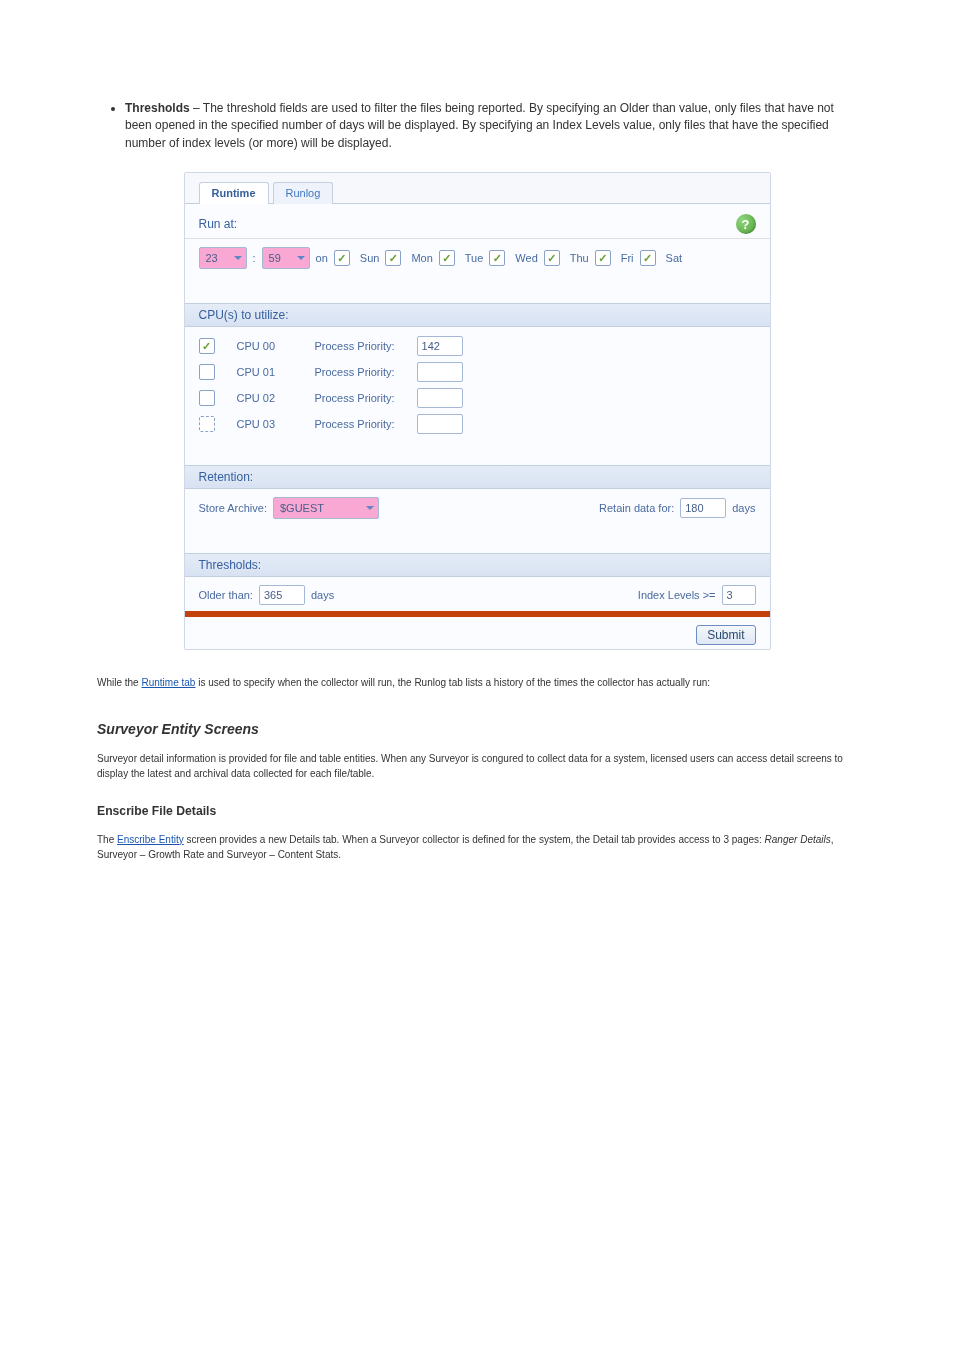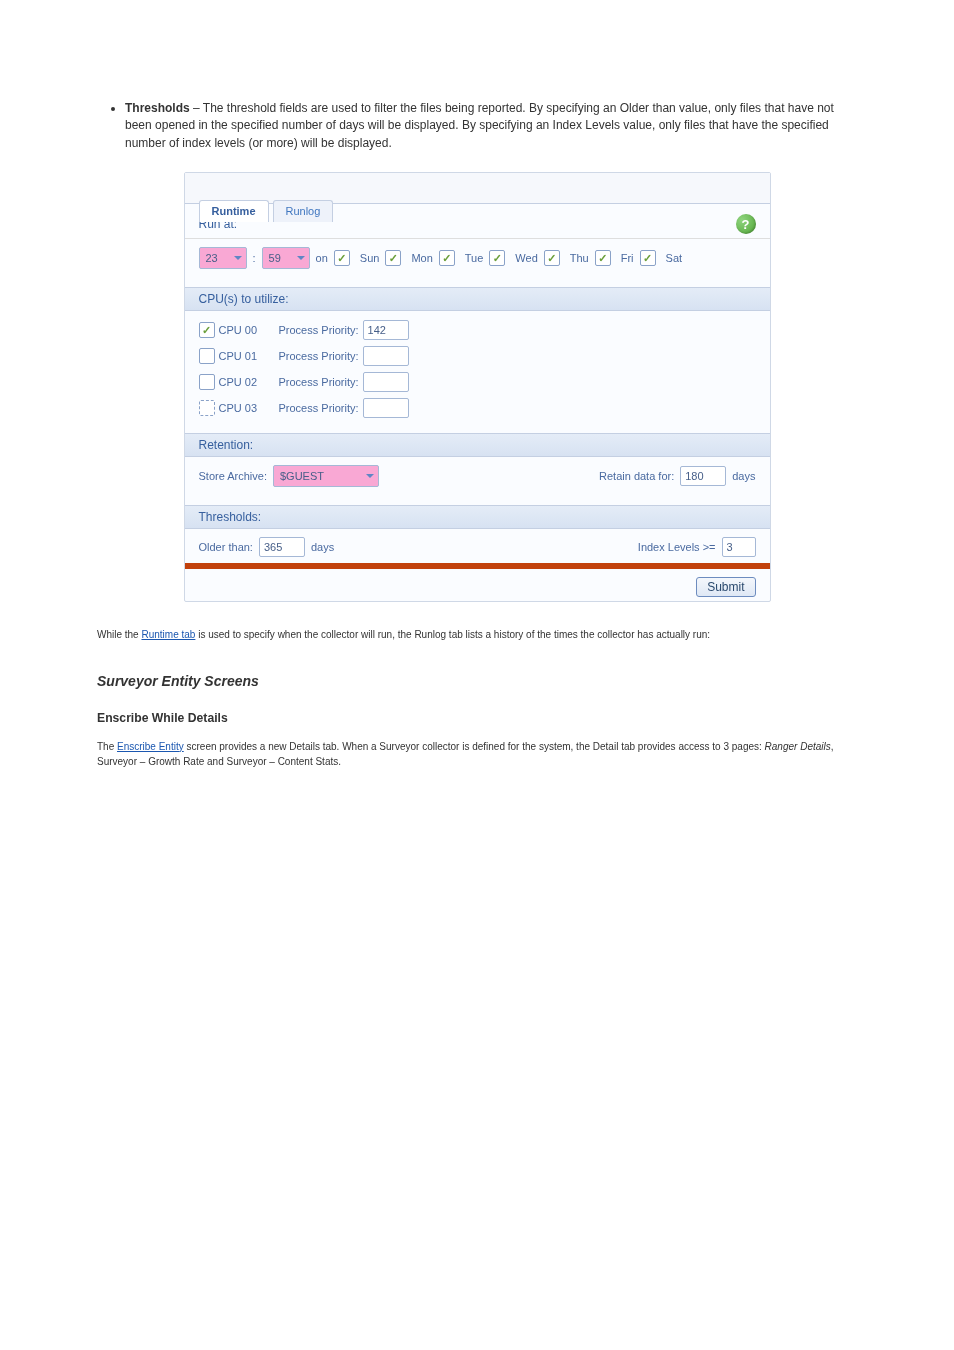--- a/index.html
+++ b/index.html
@@ -46,21 +46,21 @@
   .tab {
     display: inline-block;
     padding: 4px 12px 5px;
     border: 1px solid #c4cfe2;
     border-bottom: none;
     border-radius: 3px 3px 0 0;
     font-size: 11px;
     color: #4077c0;
     background: #eef2fa;
     position: relative;
-    top: 19px;
+    top: 1px;
     cursor: pointer;
   }
   .tab.active {
     background: #fff;
     color: #365f9e;
     font-weight: bold;
   }
   .section-head {
     display: flex;
     align-items: center;
@@ -69,21 +69,21 @@
     color: #365f9e;
     font-size: 12px;
     border-bottom: 1px solid #dedede;
     margin-bottom: 2px;
   }
   .section-head.barhead {
     background: linear-gradient(#e4ecf7, #d7e2f2);
     border-top: 1px solid #c4cfe2;
     border-bottom: 1px solid #c4cfe2;
     padding: 4px 14px;
-    margin-top: 12px;
+    margin-top: 28px;
   }
   .row {
     padding: 6px 14px;
     display: flex;
     align-items: center;
     gap: 6px;
     flex-wrap: wrap;
     font-size: 11px;
     color: #4a6aa0;
   }
@@ -148,21 +148,21 @@
     content: "✓";
     color: #6b9f3a;
     font-size: 11px;
     font-weight: bold;
     line-height: 1;
   }
   .cpu-rows { padding: 4px 14px 0 14px; }
   .cpu-row {
     display: flex;
     align-items: center;
-    gap: 4px;
+    gap: 22px;
     padding: 3px 0;
     font-size: 11px;
     color: #4a6aa0;
   }
   .cpu-row .lab { width: 56px; }
   .help-icon {
     width: 20px;
     height: 20px;
     border-radius: 50%;
     background: radial-gradient(circle at 30% 30%, #8fd47f, #4fa535);
@@ -330,20 +330,21 @@
     <div class="submit-row">
       <span class="btn">Submit</span>
     </div>
   </div>
 
   <p class="body-text">
     <span>While the </span><span class="link">Runtime tab</span><span> is used to specify when the collector will run, the Runlog tab lists a history of the times the collector has actually run:</span>
   </p>
 
   <h3 class="subhead">Surveyor Entity Screens</h3>
-
-  <h4 class="subsub">Enscribe While Details</h4>
+  <p class="body-text">Surveyor detail information is provided for file and table entities. When any Surveyor is congured to collect data for a system, licensed users can access detail screens to display the latest and archival data collected for each file/table.</p>
+
+  <h4 class="subsub">Enscribe File Details</h4>
   <p class="body-text">
     <span>The </span><span class="link">Enscribe Entity</span><span> screen provides a new Details tab. When a Surveyor collector is defined for the system, the Detail tab provides access to 3 pages:</span>
     <span class="italic">Ranger Details</span><span>, Surveyor – Growth Rate and Surveyor – Content Stats.</span>
   </p>
 
 </div>
 
 </body></html>

